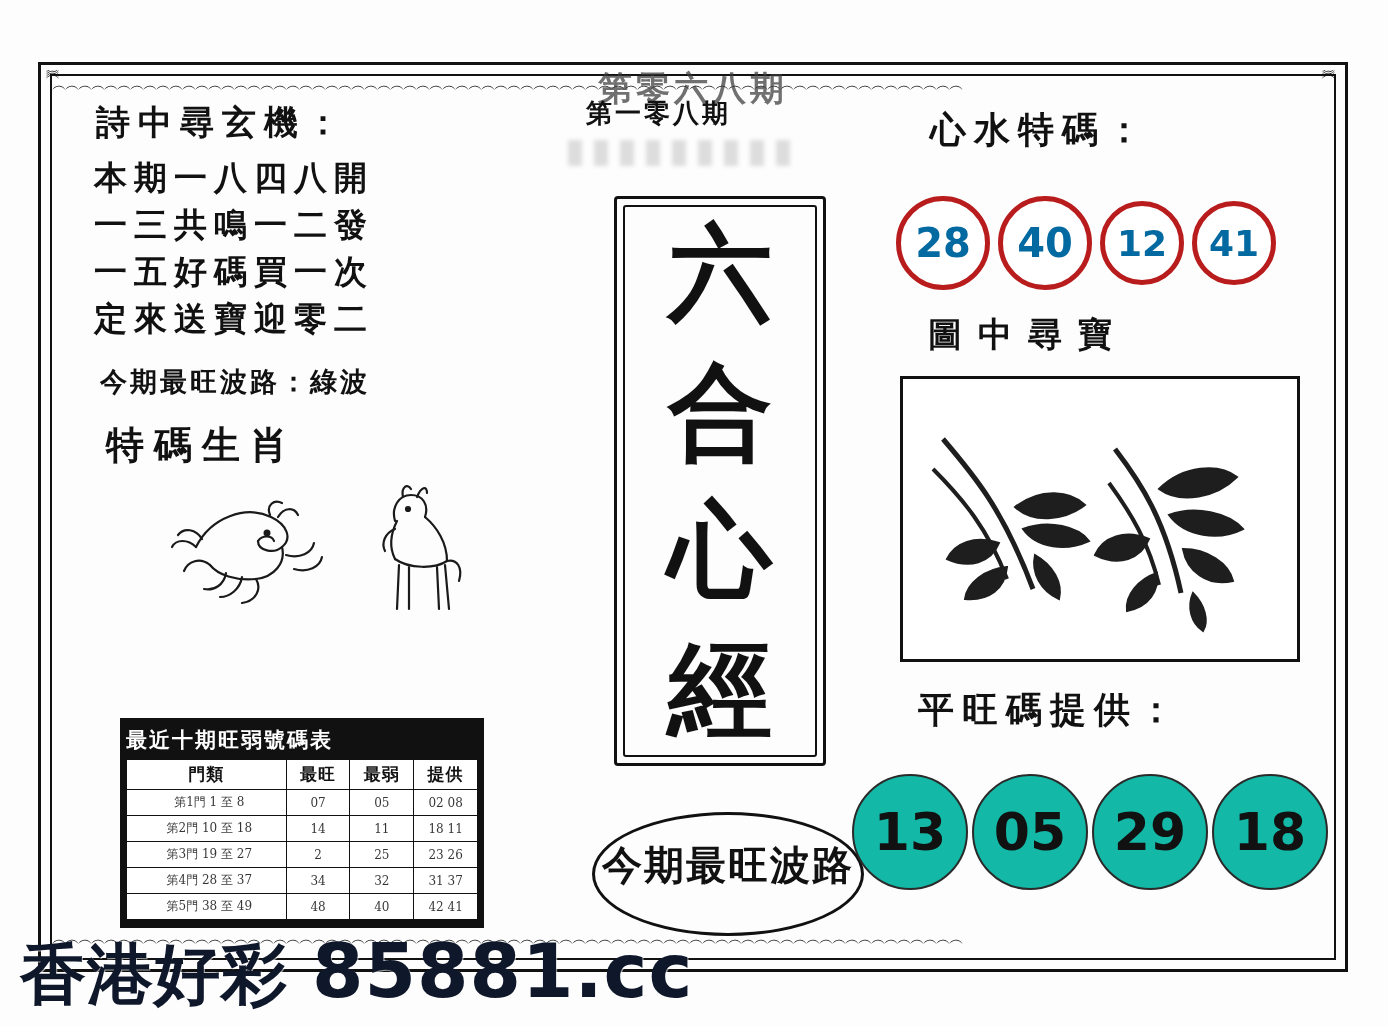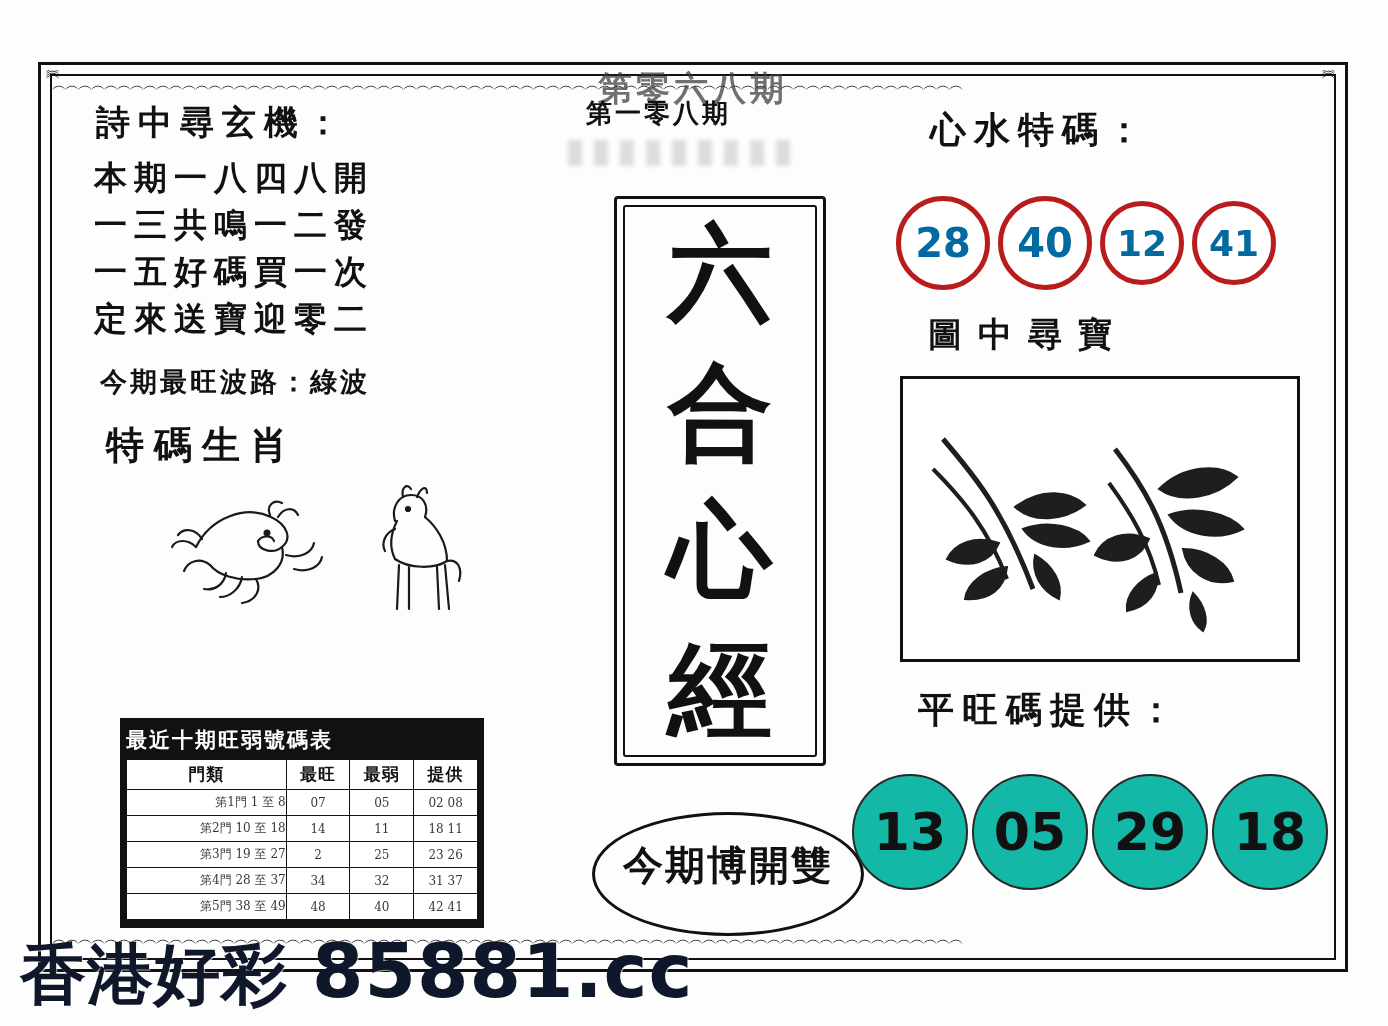--- a/index.html
+++ b/index.html
@@ -182,21 +182,21 @@
     letter-spacing: 1px;
   }
   table.hotcold td {
     font-size: 12px;
     padding: 4px 0;
     opacity: .85;
   }
   table.hotcold td.cat {
     font-size: 12px;
     letter-spacing: 0px;
-    text-align: right;
+    text-align: center;
     padding-left: 6px;
   }
 
   
   .center-box {
     position: absolute;
     left: 614px;
     top: 196px;
     width: 212px;
     height: 570px;
@@ -467,21 +467,21 @@
     <div class="center-box-inner"></div>
   </div>
   <div class="center-title">
     <span>六</span>
     <span>合</span>
     <span>心</span>
     <span>經</span>
   </div>
 
   <div class="ellipse-banner"></div>
-  <div class="ellipse-text">今期博開雙</div>
+  <div class="ellipse-text">今期最旺波路</div>
 
   <div class="right-head">心水特碼：</div>
   <div class="ball-row ball-row-top">
     <div class="ball ball-top">28</div>
     <div class="ball ball-top">40</div>
     <div class="ball ball-top small">12</div>
     <div class="ball ball-top small">41</div>
   </div>
 
   <div class="right-sub">圖中尋寶</div>

